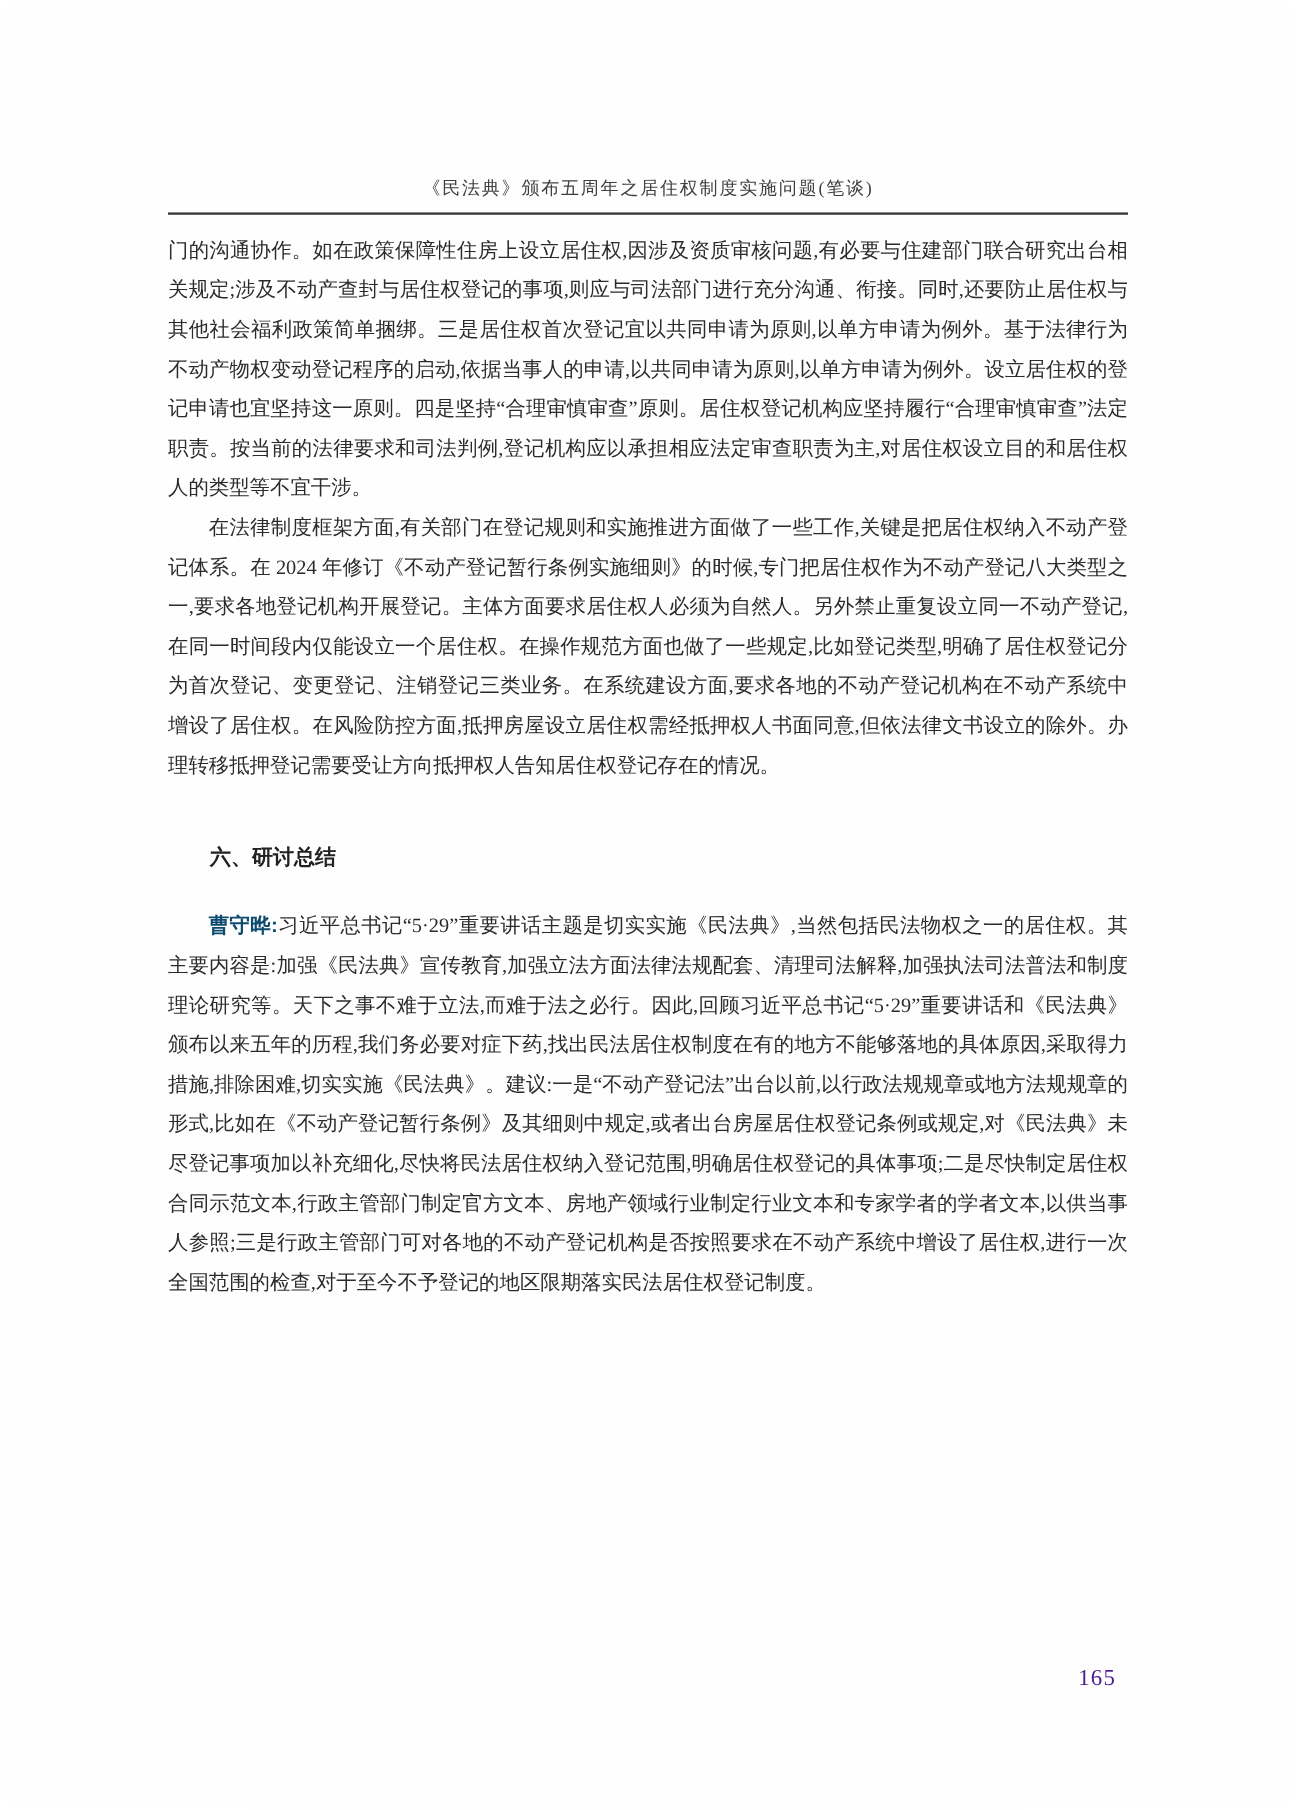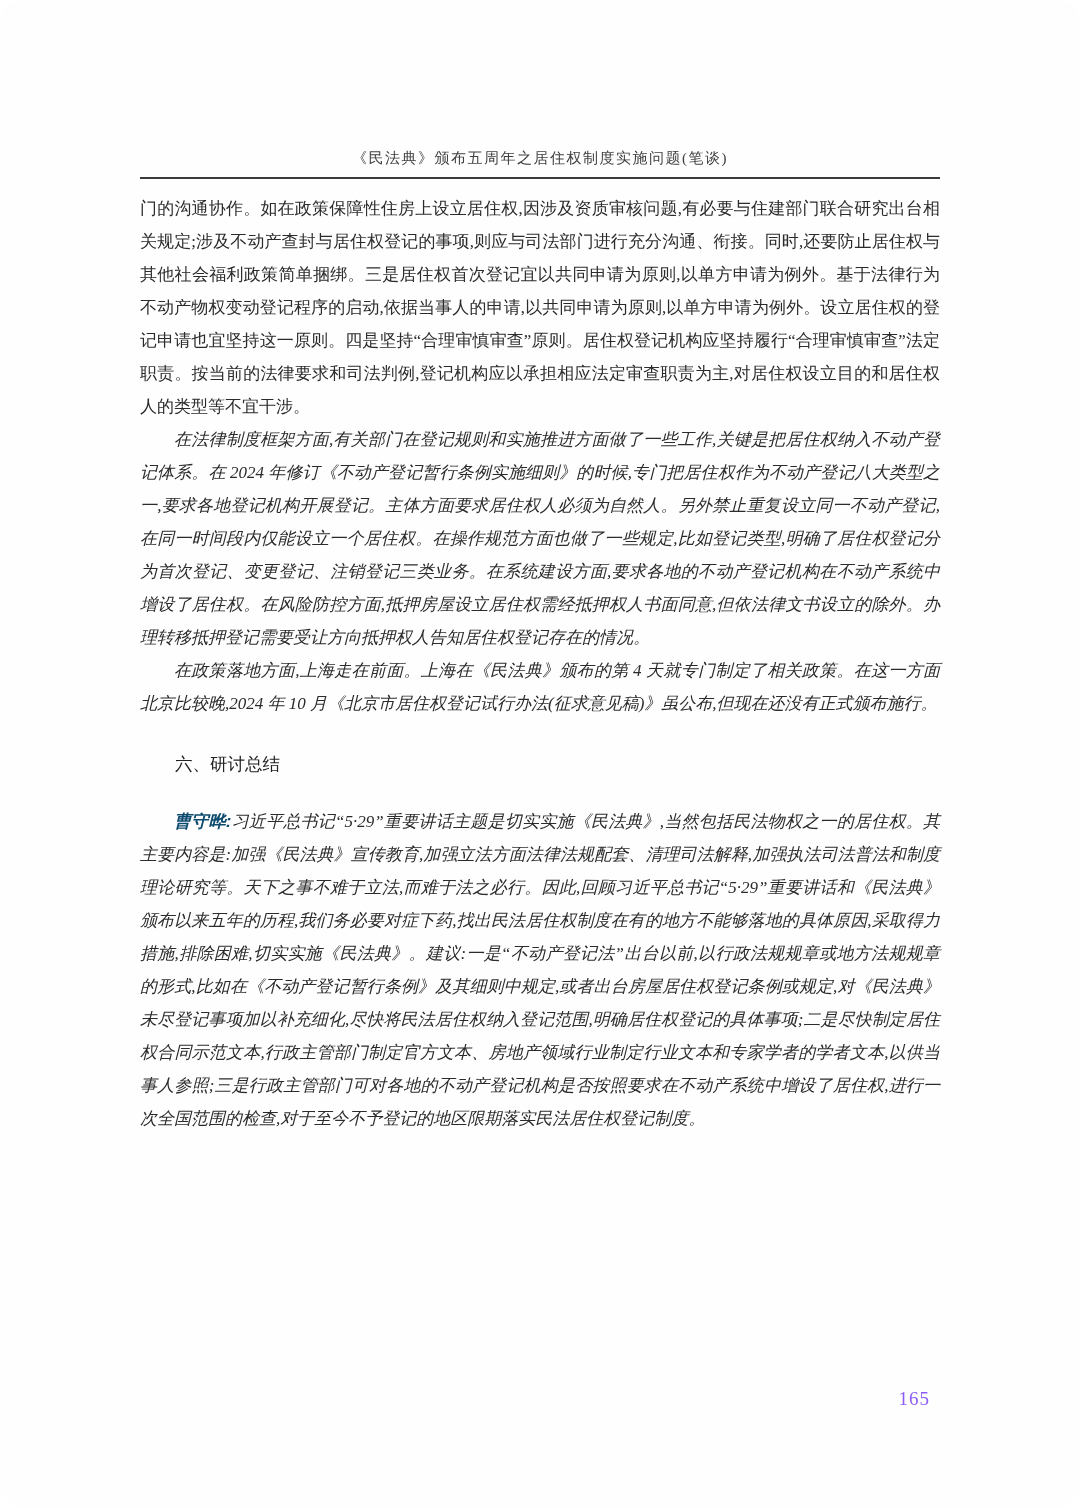--- a/index.html
+++ b/index.html
@@ -36,60 +36,59 @@
     border-top: 2px solid #3a3a3a;
     height: 0;
   }
   .body-text {
     margin-top: 13px;
     font-size: 17px;
     line-height: 33px;
     text-align: justify;
   }
   p.para { margin: 0; }
-  p.indent { text-indent: 2em; font-style: italic; }
+  p.indent { text-indent: 2em; }
   .section-heading {
     font-family: "Liberation Sans", "DejaVu Sans", sans-serif;
-    font-weight: normal;
+    font-weight: bold;
     font-size: 17.5px;
     color: #222222;
-    margin: 28px 0 24px 0;
+    margin: 44px 0 24px 0;
     text-indent: 2em;
   }
   .speaker {
     font-family: "Liberation Sans", "DejaVu Sans", sans-serif;
     font-weight: bold;
     color: #0c4a6e;
   }
   .page-number {
     position: absolute;
     top: 1388px;
     right: 150px;
     font-size: 19px;
-    color: #8b5cf6;
+    color: #4c1d95;
     letter-spacing: 1px;
   }
 </style>
 </head>
 <body>
 
 <div class="page">
   <div class="content">
 
     <div class="header-title">《民法典》颁布五周年之居住权制度实施问题(笔谈)</div>
 
     <div class="header-rule"></div>
 
     <div class="body-text">
 
       <p class="para">门的沟通协作。如在政策保障性住房上设立居住权,因涉及资质审核问题,有必要与住建部门联合研究出台相关规定;涉及不动产查封与居住权登记的事项,则应与司法部门进行充分沟通、衔接。同时,还要防止居住权与其他社会福利政策简单捆绑。三是居住权首次登记宜以共同申请为原则,以单方申请为例外。基于法律行为不动产物权变动登记程序的启动,依据当事人的申请,以共同申请为原则,以单方申请为例外。设立居住权的登记申请也宜坚持这一原则。四是坚持“合理审慎审查”原则。居住权登记机构应坚持履行“合理审慎审查”法定职责。按当前的法律要求和司法判例,登记机构应以承担相应法定审查职责为主,对居住权设立目的和居住权人的类型等不宜干涉。</p>
 
       <p class="para indent">在法律制度框架方面,有关部门在登记规则和实施推进方面做了一些工作,关键是把居住权纳入不动产登记体系。在 2024 年修订《不动产登记暂行条例实施细则》的时候,专门把居住权作为不动产登记八大类型之一,要求各地登记机构开展登记。主体方面要求居住权人必须为自然人。另外禁止重复设立同一不动产登记,在同一时间段内仅能设立一个居住权。在操作规范方面也做了一些规定,比如登记类型,明确了居住权登记分为首次登记、变更登记、注销登记三类业务。在系统建设方面,要求各地的不动产登记机构在不动产系统中增设了居住权。在风险防控方面,抵押房屋设立居住权需经抵押权人书面同意,但依法律文书设立的除外。办理转移抵押登记需要受让方向抵押权人告知居住权登记存在的情况。</p>
 
-      <p class="para indent">在政策落地方面,上海走在前面。上海在《民法典》颁布的第 4 天就专门制定了相关政策。在这一方面北京比较晚,2024 年 10 月《北京市居住权登记试行办法(征求意见稿)》虽公布,但现在还没有正式颁布施行。</p>
 
       <h2 class="section-heading">六、研讨总结</h2>
 
       <p class="para indent"><span class="speaker">曹守晔:</span><span>习近平总书记“5·29”重要讲话主题是切实实施《民法典》,当然包括民法物权之一的居住权。其主要内容是:加强《民法典》宣传教育,加强立法方面法律法规配套、清理司法解释,加强执法司法普法和制度理论研究等。天下之事不难于立法,而难于法之必行。因此,回顾习近平总书记“5·29”重要讲话和《民法典》颁布以来五年的历程,我们务必要对症下药,找出民法居住权制度在有的地方不能够落地的具体原因,采取得力措施,排除困难,切实实施《民法典》。建议:一是“不动产登记法”出台以前,以行政法规规章或地方法规规章的形式,比如在《不动产登记暂行条例》及其细则中规定,或者出台房屋居住权登记条例或规定,对《民法典》未尽登记事项加以补充细化,尽快将民法居住权纳入登记范围,明确居住权登记的具体事项;二是尽快制定居住权合同示范文本,行政主管部门制定官方文本、房地产领域行业制定行业文本和专家学者的学者文本,以供当事人参照;三是行政主管部门可对各地的不动产登记机构是否按照要求在不动产系统中增设了居住权,进行一次全国范围的检查,对于至今不予登记的地区限期落实民法居住权登记制度。</span></p>
 
 
 
     </div>
   </div>
 

